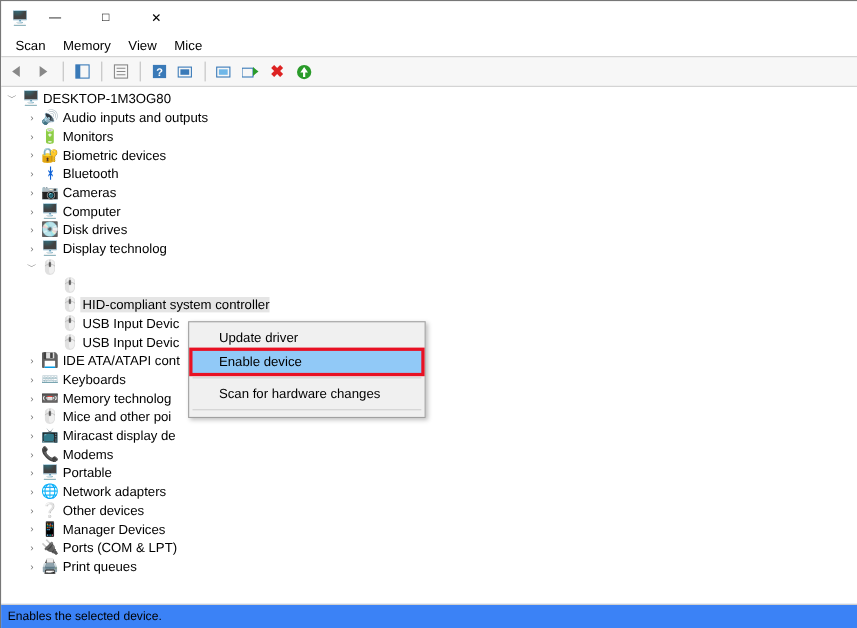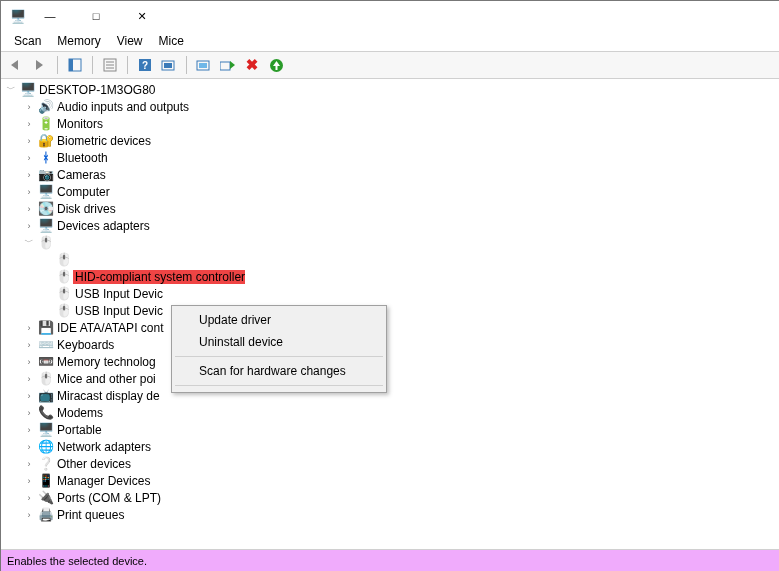--- a/index.html
+++ b/index.html
@@ -11,22 +11,22 @@
 .menubar span{padding:2px 7px}
 .toolbar{height:26px;border-top:1px solid #d0d0d0;border-bottom:1px solid #d0d0d0;background:#f7f7f7;display:flex;align-items:center;padding-left:6px;gap:6px}
 .tbtn{width:18px;height:18px;display:flex;align-items:center;justify-content:center;font-size:13px}
 .tsep{width:1px;height:18px;background:#c0c0c0;margin:0 2px}
 .client{flex:1;display:flex;overflow:hidden;position:relative}
 .tree{flex:1;overflow-y:scroll;overflow-x:hidden;padding:2px 0 2px 0;position:relative}
 .node{display:flex;align-items:center;height:17px;white-space:nowrap;padding-right:6px}
 .exp{width:16px;display:flex;align-items:center;justify-content:center;color:#6a6a6a;font-size:9px}
 .ico{width:18px;display:flex;align-items:center;justify-content:center;font-size:13px}
 .lbl{padding-left:2px}
-.sel{background:#ef4444}
-.status{height:22px;border-top:1px solid #d0d0d0;background:#f0abfc;display:flex;align-items:center;padding-left:6px;font-size:11px}
+.sel{background:#e5e5e5}
+.status{height:22px;border-top:1px solid #d0d0d0;background:#3b82f6;display:flex;align-items:center;padding-left:6px;font-size:11px}
 .ctxmenu{position:absolute;background:#f0f0f0;border:1px solid #a0a0a0;box-shadow:2px 2px 4px rgba(0,0,0,.25);padding:3px 2px;font-size:12px;z-index:50}
 .ctxitem{height:22px;display:flex;align-items:center;padding:0 60px 0 25px;white-space:nowrap}
 .ctxhi{background:#91c9f7}
 .ctxred{outline:3px solid #e81123;outline-offset:-1px}
 .ctxsep{height:1px;background:#d0d0d0;margin:3px 1px}
 .ctxbold{font-weight:bold}
 .tree::-webkit-scrollbar{width:17px}
 .tree::-webkit-scrollbar-track{background:#f0f0f0}
 .tree::-webkit-scrollbar-thumb{background:#c2c2c2;border:1px solid #a0a0a0}
 .tree::-webkit-scrollbar-button{background:#f0f0f0;height:17px;border:1px solid #d0d0d0}
@@ -152,21 +152,21 @@
           <span class="lbl">Computer</span>
         </div>
       <div class="node" style="padding-left:20px">
           <span class="exp">›</span>
           <span class="ico">💽</span>
           <span class="lbl">Disk drives</span>
         </div>
       <div class="node" style="padding-left:20px">
           <span class="exp">›</span>
           <span class="ico">🖥️</span>
-          <span class="lbl">Devices adapters</span>
+          <span class="lbl">Display technolog</span>
         </div>
 
       <div class="node" style="padding-left:20px">
           <span class="exp">﹀</span>
           <span class="ico">🖱️</span>
         </div>
         <div class="node" style="padding-left:54px">
           <span class="ico">🖱️</span>
         </div>
         <div class="node" style="padding-left:54px">
@@ -237,23 +237,23 @@
           <span class="ico">🔌</span>
           <span class="lbl">Ports (COM &amp; LPT)</span>
         </div>
       <div class="node" style="padding-left:20px">
           <span class="exp">›</span>
           <span class="ico">🖨️</span>
           <span class="lbl">Print queues</span>
         </div>
     </div>
 
-    <div class="ctxmenu" style="left:170px;top:226px;width:210px">
+    <div class="ctxmenu" style="left:170px;top:213px;width:210px">
       <div class="ctxitem">Update driver</div>
-      <div class="ctxitem">Uninstall device</div>
+      <div class="ctxitem ctxhi ctxred">Enable device</div>
       <div class="ctxsep"></div>
       <div class="ctxitem">Scan for hardware changes</div>
       <div class="ctxsep"></div>
     </div>
   </div>
 
   <div class="status">
     <span>Enables the selected device.</span>
   </div>
 </div>

